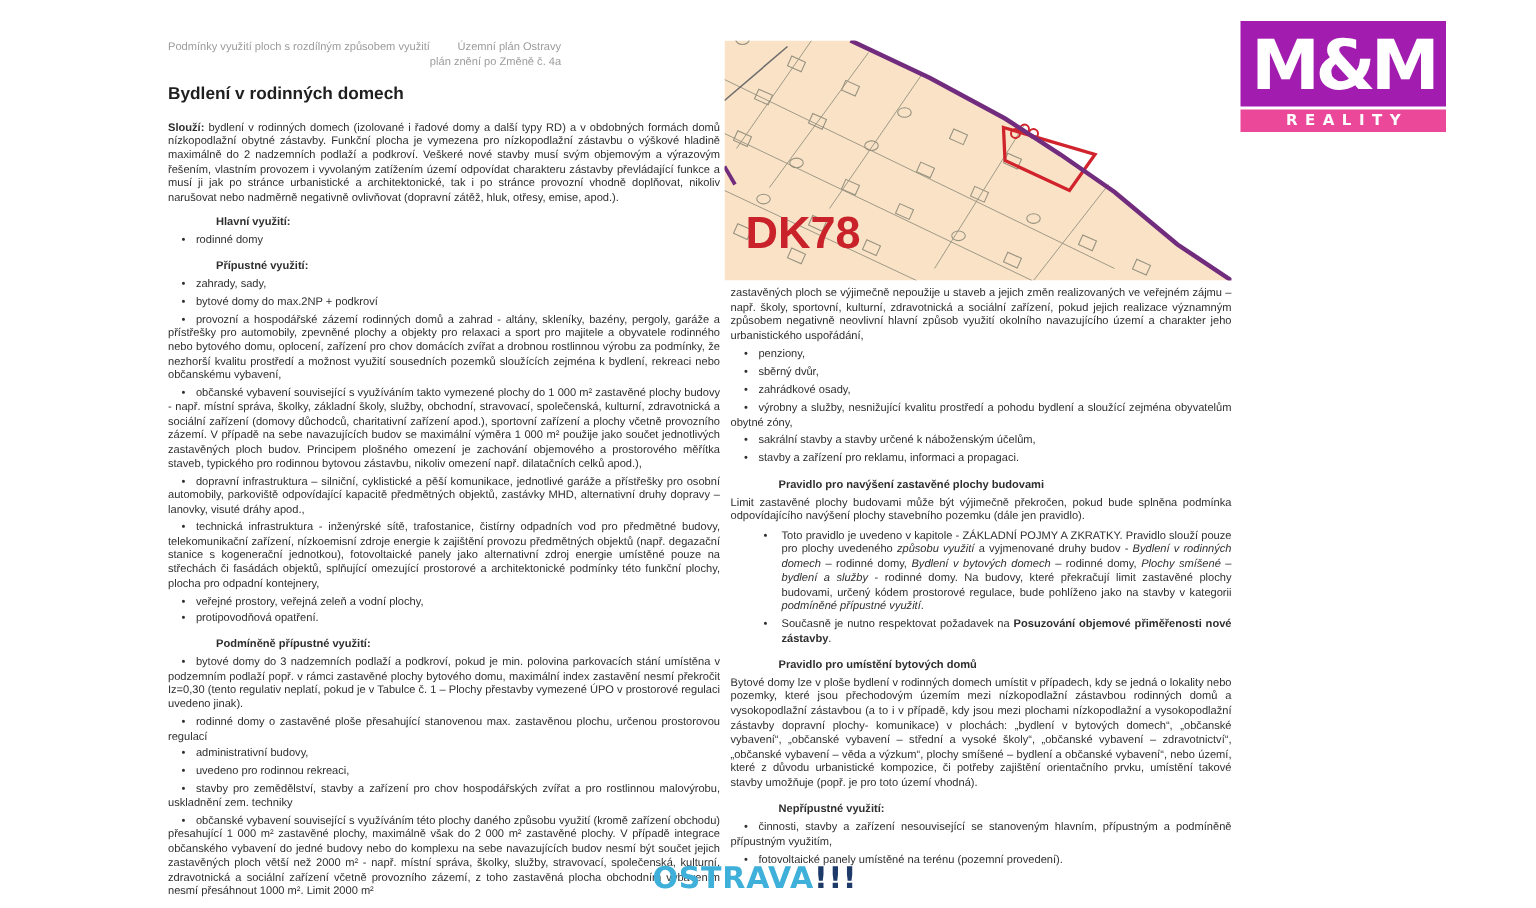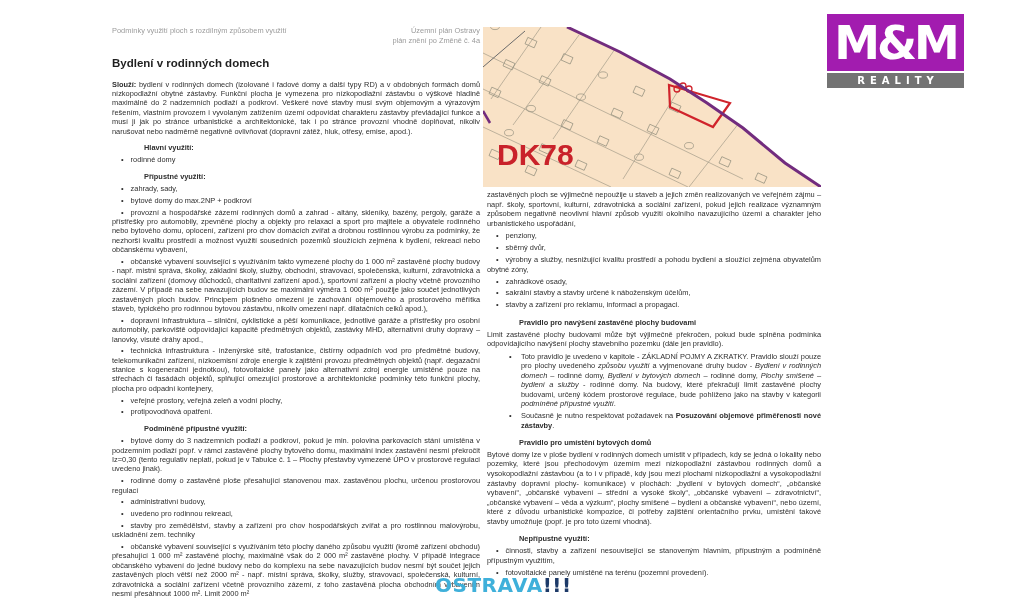--- a/index.html
+++ b/index.html
@@ -2,21 +2,21 @@
 <html><head>
 <meta charset="utf-8">
 <style>
   html,body{margin:0;padding:0;}
   body{
     width:1024px;height:605px;position:relative;overflow:hidden;background:#ffffff;
     font-family:"Liberation Sans", sans-serif;color:#2e2e2e;
   }
   
   .doc-header{position:absolute;left:112px;top:26px;width:368px;display:flex;
-    justify-content:space-between;color:#9b9b9b;font-size:7.4px;line-height:1.35;}
+    color:#9b9b9b;font-size:7.4px;line-height:1.35;}
   .doc-header .hdr-right{text-align:right;}
   
   #left-col{position:absolute;left:112px;top:56px;width:368px;
     font-size:7.4px;line-height:1.27;text-align:justify;}
   .doc-title{font-size:11.5px;font-weight:bold;color:#1f1f1f;margin:0 0 9px 0;text-align:left;}
   p{margin:0;}
   .para{margin-bottom:3px;}
   .sec-head{font-weight:bold;text-align:left;margin:7px 0 3px 0;padding-left:32px;}
   .bullet{text-indent:9px;margin:2.4px 0;}
   .bullet::before{content:"\2022";margin-right:7px;}
@@ -28,21 +28,21 @@
   #right-col{position:absolute;left:487px;top:190px;width:334px;
     font-size:7.4px;line-height:1.29;text-align:justify;}
   #right-col .sec-head{margin:8px 0 2px 0;}
   
   .map-wrap{position:absolute;left:483px;top:27px;width:338px;height:160px;}
   
   .mm-logo{position:absolute;left:827px;top:14px;width:137px;}
   .mm-top{background:#a21caf;height:57px;display:flex;align-items:center;justify-content:center;
     font-family:"DejaVu Sans", sans-serif;font-weight:bold;font-size:46px;color:#ffffff;
     letter-spacing:-3px;line-height:1;}
-  .mm-bottom{background:#737373;height:15px;margin-top:2px;display:flex;align-items:center;
+  .mm-bottom{background:#ec4899;height:15px;margin-top:2px;display:flex;align-items:center;
     justify-content:center;font-family:"DejaVu Sans", sans-serif;font-weight:bold;font-size:10px;
     color:#ffffff;letter-spacing:5px;padding-left:5px;}
   
   .ostrava{position:absolute;left:435px;top:573px;font-family:"DejaVu Sans", sans-serif;
     font-weight:bold;font-size:20px;letter-spacing:0.5px;}
   .ostrava .name{color:#3fb0da;}
   .ostrava .bangs{color:#1d3a68;}
 </style>
 </head>
 <body>
@@ -133,22 +133,22 @@
 
     <polyline points="84,0 137,25 187,52 224,76 260,101 302,136 338,160" stroke="#722c7e" stroke-width="3" fill="none"></polyline>
     <text x="14" y="138" font-family="Liberation Sans, sans-serif" font-size="30" font-weight="bold" fill="#c9222a">DK78</text>
   </svg>
 </div>
 
 <div id="right-col">
   <p class="para">zastavěných ploch se výjimečně nepoužije u staveb a jejich změn realizovaných ve veřejném zájmu – např. školy, sportovní, kulturní, zdravotnická a sociální zařízení, pokud jejich realizace významným způsobem negativně neovlivní hlavní způsob využití okolního navazujícího území a charakter jeho urbanistického uspořádání,</p>
   <p class="bullet">penziony,</p>
   <p class="bullet">sběrný dvůr,</p>
+  <p class="bullet">zahrádkové osady,</p>
   <p class="bullet">výrobny a služby, nesnižující kvalitu prostředí a pohodu bydlení a sloužící zejména obyvatelům obytné zóny,</p>
-  <p class="bullet">zahrádkové osady,</p>
   <p class="bullet">sakrální stavby a stavby určené k náboženským účelům,</p>
   <p class="bullet">stavby a zařízení pro reklamu, informaci a propagaci.</p>
 
   <p class="sec-head">Pravidlo pro navýšení zastavěné plochy budovami</p>
   <p class="para">Limit zastavěné plochy budovami může být výjimečně překročen, pokud bude splněna podmínka odpovídajícího navýšení plochy stavebního pozemku (dále jen pravidlo).</p>
   <p class="sub-bullet"><span>Toto pravidlo je uvedeno v kapitole - ZÁKLADNÍ POJMY A ZKRATKY. Pravidlo slouží pouze pro plochy uvedeného </span><span class="it">způsobu využití</span><span> a vyjmenované druhy budov - </span><span class="it">Bydlení v rodinných domech</span><span> – rodinné domy, </span><span class="it">Bydlení v bytových domech</span><span> – rodinné domy, </span><span class="it">Plochy smíšené – bydlení a služby</span><span> - rodinné domy. Na budovy, které překračují limit zastavěné plochy budovami, určený kódem prostorové regulace, bude pohlíženo jako na stavby v kategorii </span><span class="it">podmíněné přípustné využití</span><span>.</span></p>
   <p class="sub-bullet"><span>Současně je nutno respektovat požadavek na </span><span class="bd">Posuzování objemové přiměřenosti nové zástavby</span><span>.</span></p>
 
   <p class="sec-head">Pravidlo pro umístění bytových domů</p>
   <p class="para">Bytové domy lze v ploše bydlení v rodinných domech umístit v případech, kdy se jedná o lokality nebo pozemky, které jsou přechodovým územím mezi nízkopodlažní zástavbou rodinných domů a vysokopodlažní zástavbou (a to i v případě, kdy jsou mezi plochami nízkopodlažní a vysokopodlažní zástavby dopravní plochy- komunikace) v plochách: „bydlení v bytových domech“, „občanské vybavení“, „občanské vybavení – střední a vysoké školy“, „občanské vybavení – zdravotnictví“, „občanské vybavení – věda a výzkum“, plochy smíšené – bydlení a občanské vybavení“, nebo území, které z důvodu urbanistické kompozice, či potřeby zajištění orientačního prvku, umístění takové stavby umožňuje (popř. je pro toto území vhodná).</p>

